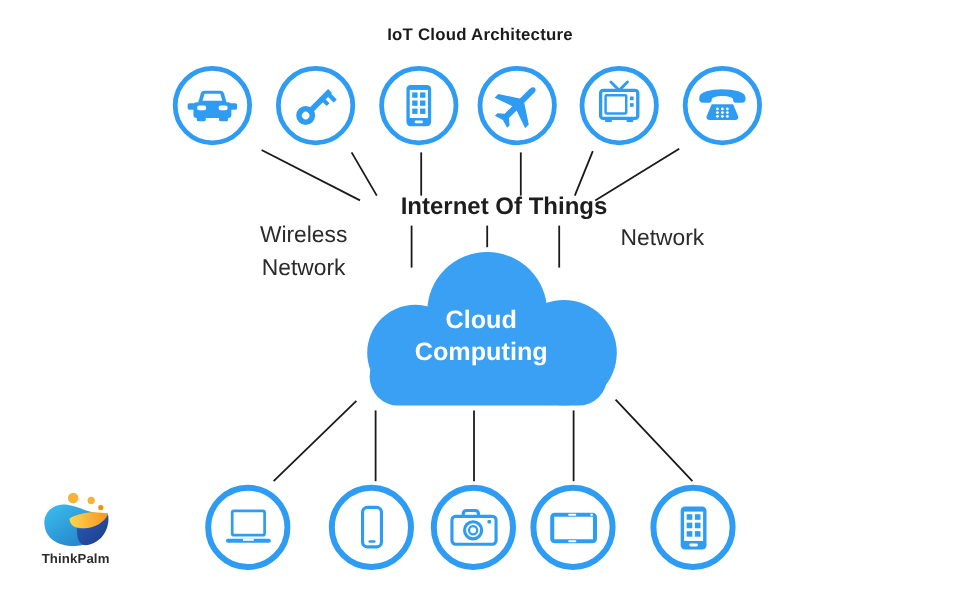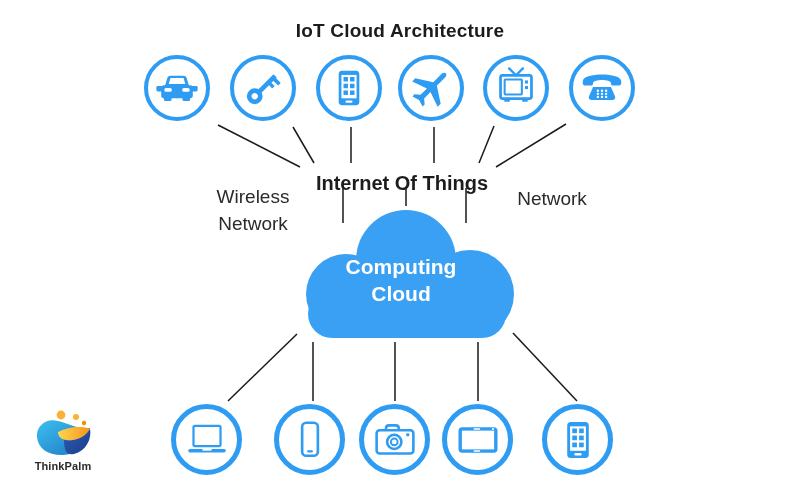--- a/index.html
+++ b/index.html
@@ -9,21 +9,21 @@
     position: relative;
     width: 800px;
     height: 498px;
     background: #ffffff;
     overflow: hidden;
   }
   .title {
     position: absolute;
     left: 0; top: 20px; width: 800px;
     text-align: center;
-    font-size: 19px;
+    font-size: 14px;
     font-weight: 700;
     color: #1b1b1b;
     letter-spacing: 0.2px;
   }
   .device-circle {
     position: absolute;
     background: #ffffff;
     border-radius: 50%;
     display: flex;
     align-items: center;
@@ -37,26 +37,25 @@
     width: 71px; height: 71px;
     border: 5px solid #2f9cf3;
   }
   .connectors {
     position: absolute;
     left: 0; top: 0;
     pointer-events: none;
   }
   .iot-label {
     position: absolute;
-    left: 302px; top: 161px; width: 200px;
+    left: 320px; top: 161px; width: 200px;
     text-align: center;
     font-size: 20px;
     font-weight: 700;
     color: #1d1d1d;
-    margin-top: 11px;
   }
   .side-label {
     position: absolute;
     text-align: center;
     font-size: 19px;
     font-weight: 400;
     color: #2b2b2b;
     line-height: 27px;
   }
   .wireless-label { left: 193px; top: 183px; width: 120px; }
@@ -204,22 +203,22 @@
 
   <svg class="cloud-svg" width="218" height="136" viewBox="0 0 218 136">
     <g fill="#3aa0f4">
       <circle cx="48" cy="90" r="40"></circle>
       <circle cx="108" cy="56" r="50"></circle>
       <circle cx="172" cy="90" r="44"></circle>
       <rect x="10" y="86" width="198" height="48" rx="24"></rect>
     </g>
   </svg>
   <div class="cloud-text">
+    <div>Cloud</div>
     <div>Computing</div>
-    <div>Cloud</div>
   </div>
 
   <div class="device-circle bottom" style="left:171px; top:404px;">
     <svg class="icon-svg" width="48" height="48" viewBox="0 0 64 64">
       <rect x="14" y="13" width="36" height="27" rx="2" fill="none" stroke="#2f9cf3" stroke-width="3"></rect>
       <rect x="7" y="44" width="50" height="4.5" rx="2.2" fill="#2f9cf3"></rect>
       <rect x="26" y="44" width="12" height="2.2" fill="#ffffff"></rect>
     </svg>
   </div>
 

